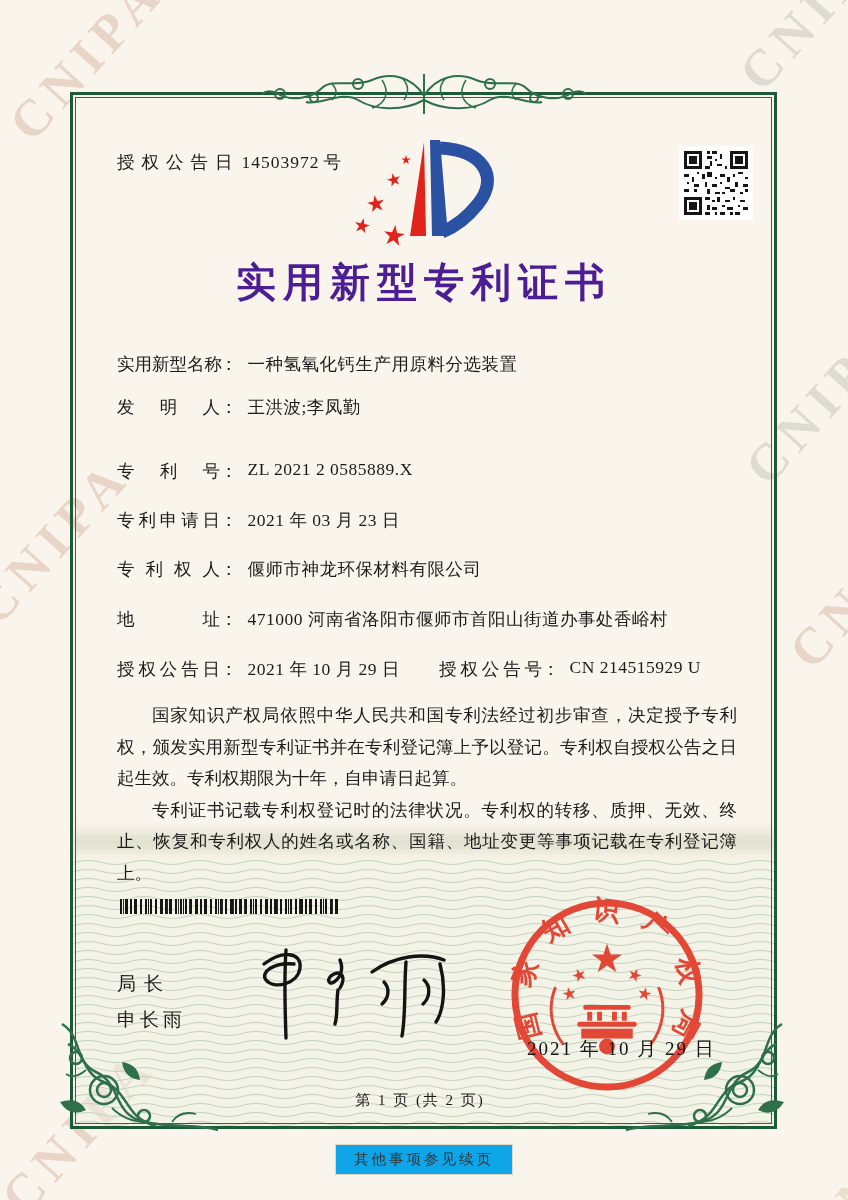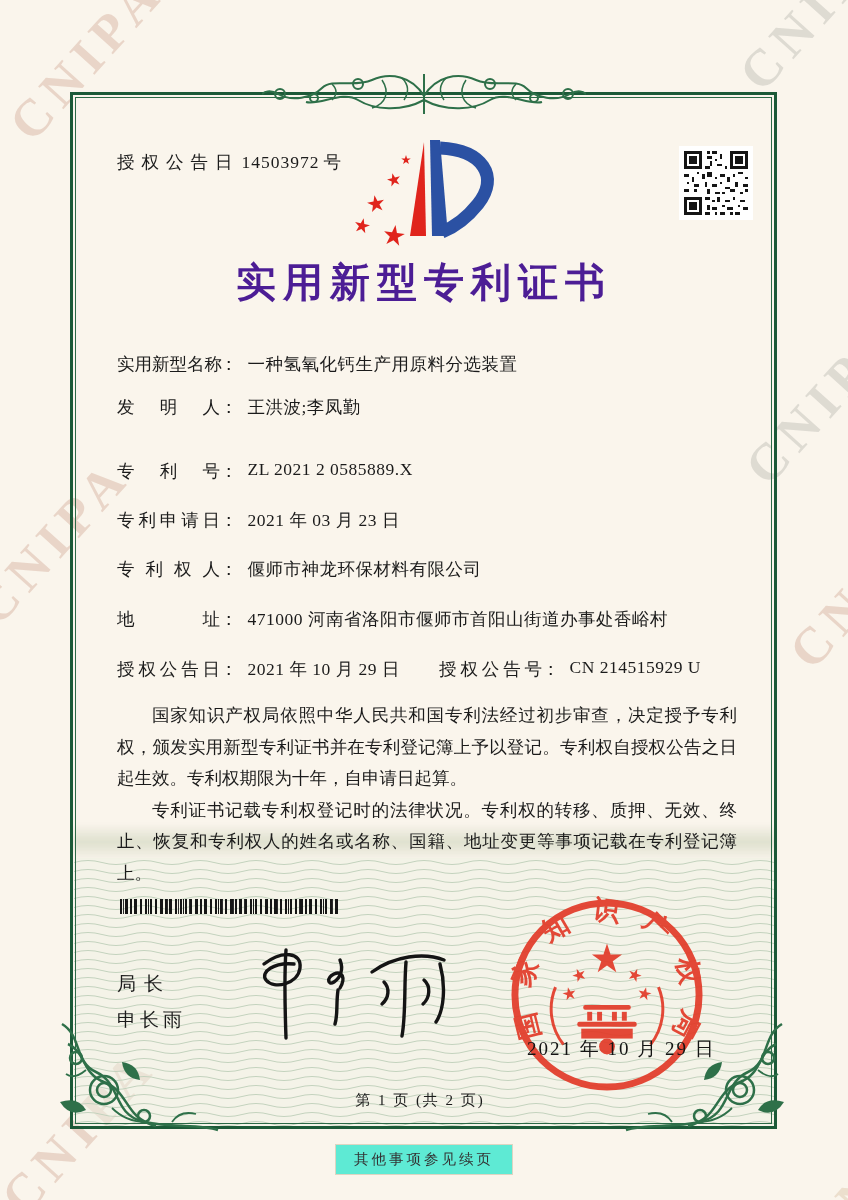--- a/index.html
+++ b/index.html
@@ -66,21 +66,21 @@
       repeating-linear-gradient(90deg,transparent 0 3px,#2a2a2a 3px 4px,transparent 4px 11px);
   }
   .director-label{left:117px;top:971px;font-size:19px;letter-spacing:8px;z-index:3;}
   .director-name{left:117px;top:1007px;font-size:19px;letter-spacing:4px;z-index:3;}
   .signature{left:248px;top:938px;z-index:3;}
   .seal{left:508px;top:896px;z-index:3;}
   .seal-date{left:527px;top:1036px;font-size:19px;letter-spacing:2px;color:#141414;z-index:4;}
   .page-no{left:124px;top:1091px;width:592px;text-align:center;font-size:15px;letter-spacing:2px;z-index:3;}
   .note-box{
     left:50%;top:1144px;transform:translateX(-50%);z-index:3;
-    background:#5eead4;border:1px solid #ddd5c2;
+    background:#0ea5e9;border:1px solid #ddd5c2;
     padding:5px 18px;font-size:14.5px;letter-spacing:3px;color:#333;white-space:nowrap;
   }
   .flourish-top{left:262px;top:66px;z-index:3;}
   .corner-fl{z-index:3;}
 </style>
 </head>
 <body>
 
 <div class="wm pink" style="left:-14px;top:28px;">CNIPA</div>
 <div class="wm gray" style="left:716px;top:-22px;">CNIPA</div>

